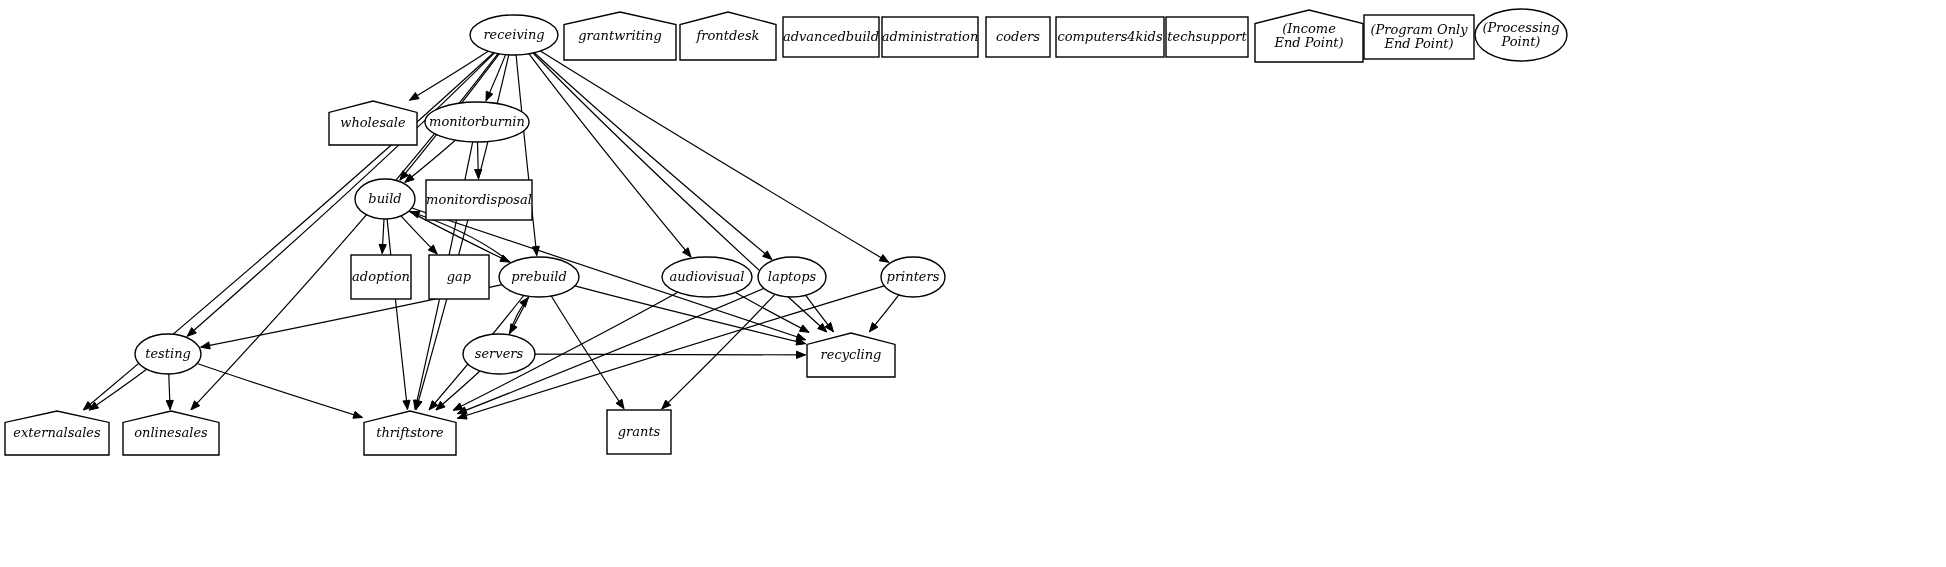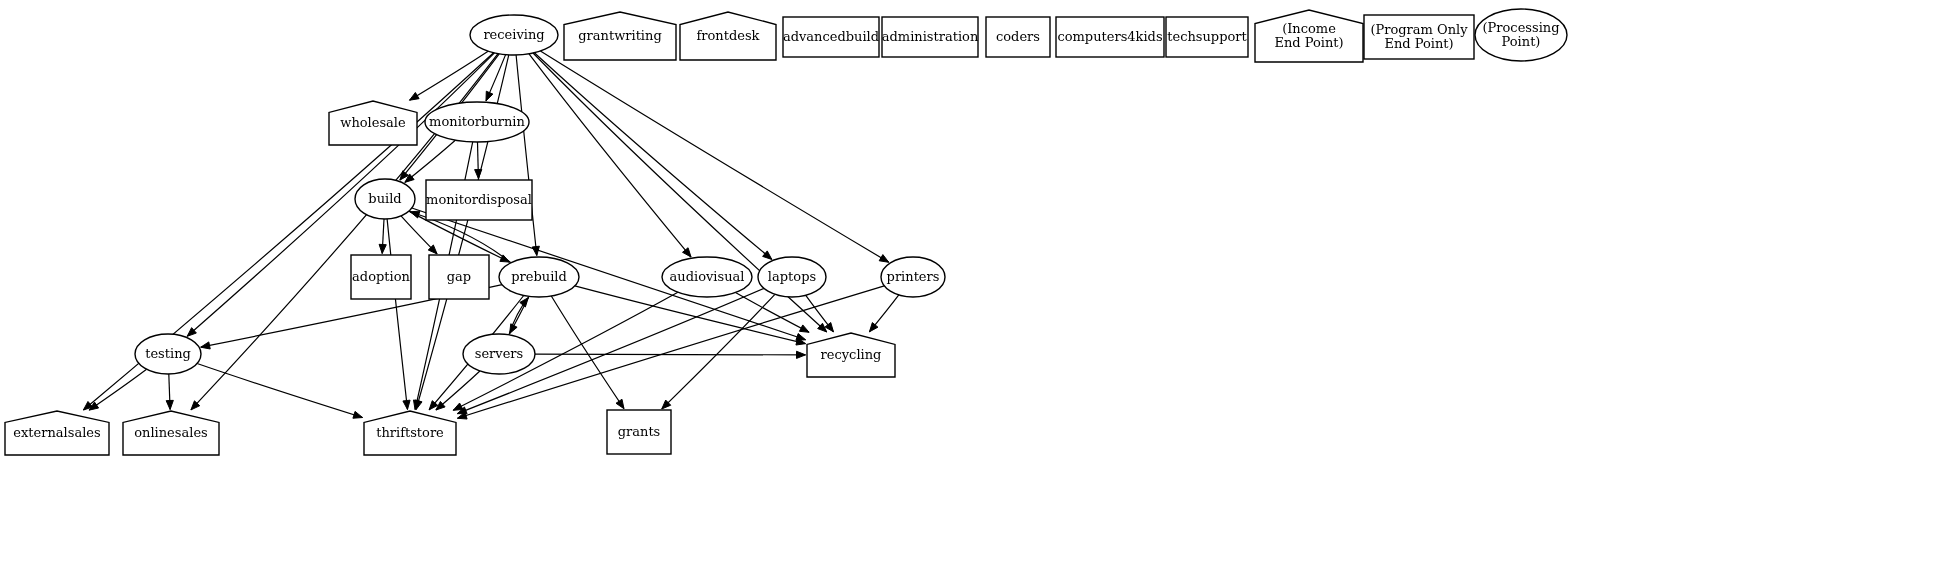--- a/index.html
+++ b/index.html
@@ -1,17 +1,17 @@
 <!DOCTYPE html>
 <html><head>
 <meta charset="utf-8">
 <style>
   html,body{margin:0;padding:0;background:#ffffff;}
   body{width:1946px;height:567px;font-family:"DejaVu Serif",serif;}
-  #graph-root{position:relative;width:1946px;height:509px;overflow:hidden;}
+  #graph-root{position:relative;width:1946px;height:509px;overflow:hidden;font-style:italic;}
   svg{display:block;}
   .node-shape{fill:#ffffff;stroke:#000000;stroke-width:1.4;}
   .node-label{font-family:"DejaVu Serif",serif;font-size:13px;fill:#000000;text-anchor:middle;dominant-baseline:middle;}
   .edge-path{fill:none;stroke:#000000;stroke-width:1.2;}
   .edge-head{fill:#000000;stroke:#000000;stroke-width:1;}
 </style>
 </head>
 <body>
 
 <div id="graph-root">

